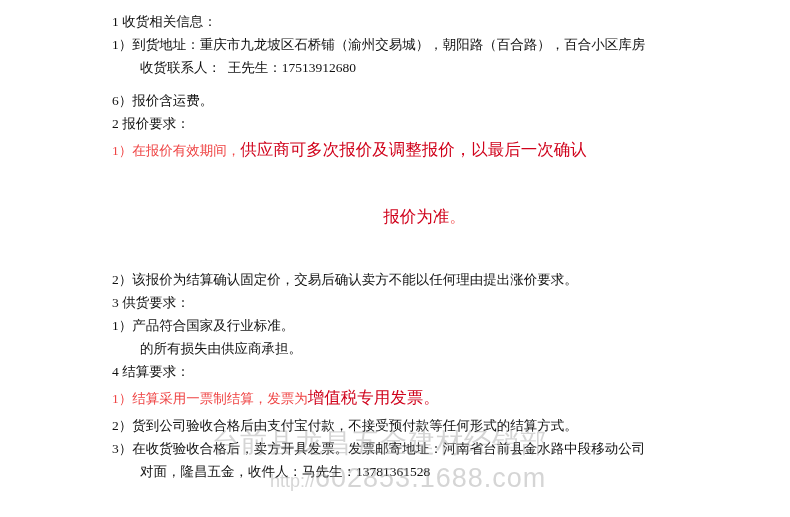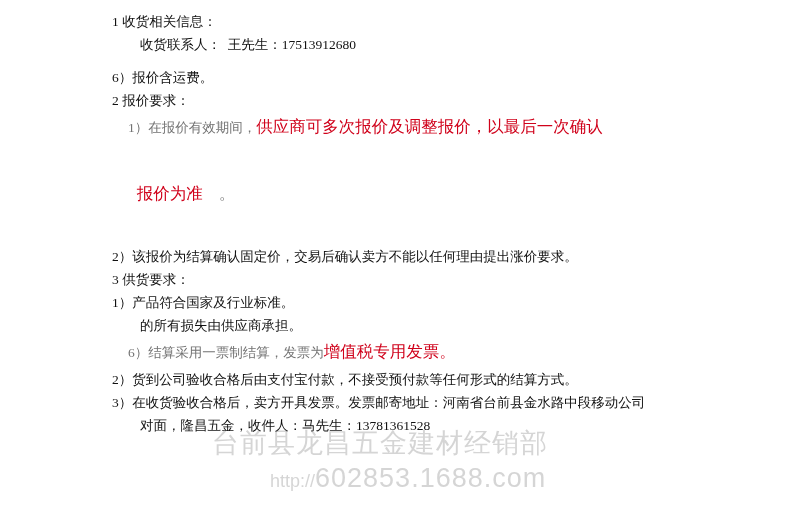--- a/index.html
+++ b/index.html
@@ -34,26 +34,27 @@
     line-height: 23px;
     white-space: pre-wrap;
     color: #111111;
   }
   .line.indent {
     padding-left: 28px;
   }
   .line.big {
     font-size: 16.5px;
     line-height: 34px;
+    text-align: center;
   }
   .line.spacer {
     height: 10px;
     line-height: 10px;
   }
-  .seg-black { color: #737373; margin-left: 16px; }
+  .seg-black { color: #ef4444; }
   .seg-red { color: #d0021b; font-size: 16.5px; margin-top: 13px; }
   .mixed {
     font-size: 13.5px;
     line-height: 30px;
   }
   .watermark {
     position: absolute;
     left: 200px;
     top: 425px;
     width: 580px;
@@ -82,20 +83,21 @@
 </style>
 </head>
 <body>
 
 <div class="page">
 
   <div class="doc-body">
 
     <div class="line">1 收货相关信息：</div>
 
+    <div class="line">1）到货地址：重庆市九龙坡区石桥铺（渝州交易城），朝阳路（百合路），百合小区库房</div>
 
     <div class="line indent">收货联系人：  王先生：17513912680</div>
 
     <div class="line spacer"></div>
 
     <div class="line">6）报价含运费。</div>
 
     <div class="line">2 报价要求：</div>
 
     <div class="mixed">
@@ -109,23 +111,24 @@
     <div class="line">2）该报价为结算确认固定价，交易后确认卖方不能以任何理由提出涨价要求。</div>
 
     <div class="line">3 供货要求：</div>
 
     <div class="line">1）产品符合国家及行业标准。</div>
 
 
     <div class="line indent">的所有损失由供应商承担。</div>
 
 
+    <div class="line">4 结算要求：</div>
 
     <div class="mixed">
-      <span class="seg-black">6）结算采用一票制结算，发票为</span><span class="seg-red">增值税专用发票。</span>
+      <span class="seg-black">1）结算采用一票制结算，发票为</span><span class="seg-red">增值税专用发票。</span>
     </div>
 
     <div class="line">2）货到公司验收合格后由支付宝付款，不接受预付款等任何形式的结算方式。</div>
 
     <div class="line">3）在收货验收合格后，卖方开具发票。发票邮寄地址：河南省台前县金水路中段移动公司</div>
 
     <div class="line indent">对面，隆昌五金，收件人：马先生：13781361528</div>
 
   </div>
 

